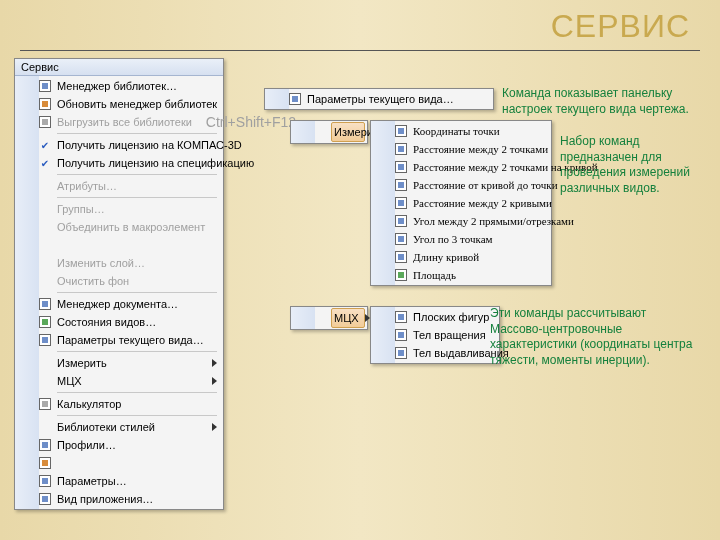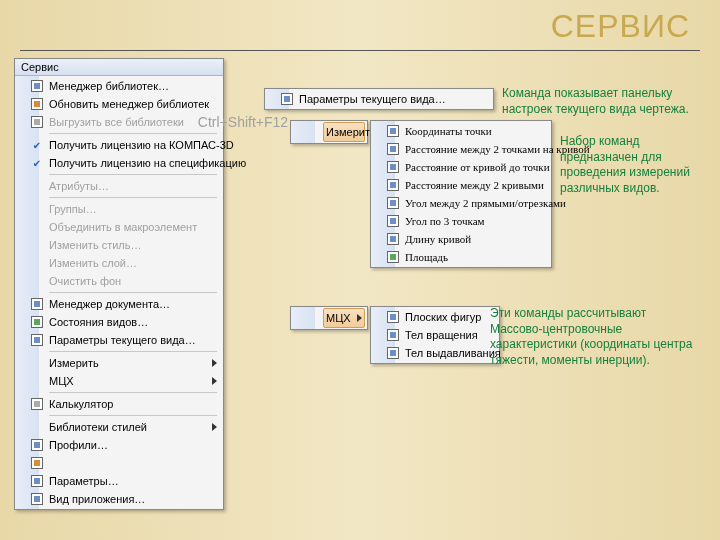--- a/index.html
+++ b/index.html
@@ -44,21 +44,21 @@
   }
   .menu-body {
     display: flex;
   }
   .menu-gutter {
     width: 24px;
     background: linear-gradient(90deg, #e8eef8, #d8e2f2);
   }
   .menu-items {
     flex: 1;
-    padding: 1px 2px 1px 8px;
+    padding: 1px 2px 1px 16px;
     min-width: 160px;
   }
   .mi {
     display: flex;
     align-items: center;
     height: 18px;
     padding: 0 4px 0 2px;
     white-space: nowrap;
     position: relative;
   }
@@ -202,21 +202,20 @@
         <div class="mi disabled">
           <span class="ic"></span>
           <span class="txt">Группы…</span>
         </div>
         <div class="mi disabled">
           <span class="ic"></span>
           <span class="txt">Объединить в макроэлемент</span>
         </div>
         <div class="mi disabled">
           <span class="ic"></span>
-          <span class="txt">Изменить стиль…</span>
         </div>
         <div class="mi disabled">
           <span class="ic"></span>
           <span class="txt">Изменить слой…</span>
         </div>
         <div class="mi disabled">
           <span class="ic"></span>
           <span class="txt">Очистить фон</span>
         </div>
         <div class="sep"></div>
@@ -322,20 +321,26 @@
         <div class="mi">
           <span class="ic">
             <span class="sq "></span>
           </span>
           <span class="txt">Координаты точки</span>
         </div>
         <div class="mi">
           <span class="ic">
             <span class="sq "></span>
           </span>
+          <span class="txt">Расстояние между 2 точками</span>
+        </div>
+        <div class="mi">
+          <span class="ic">
+            <span class="sq "></span>
+          </span>
           <span class="txt">Расстояние между 2 точками на кривой</span>
         </div>
         <div class="mi">
           <span class="ic">
             <span class="sq "></span>
           </span>
           <span class="txt">Расстояние от кривой до точки</span>
         </div>
         <div class="mi">
           <span class="ic">

